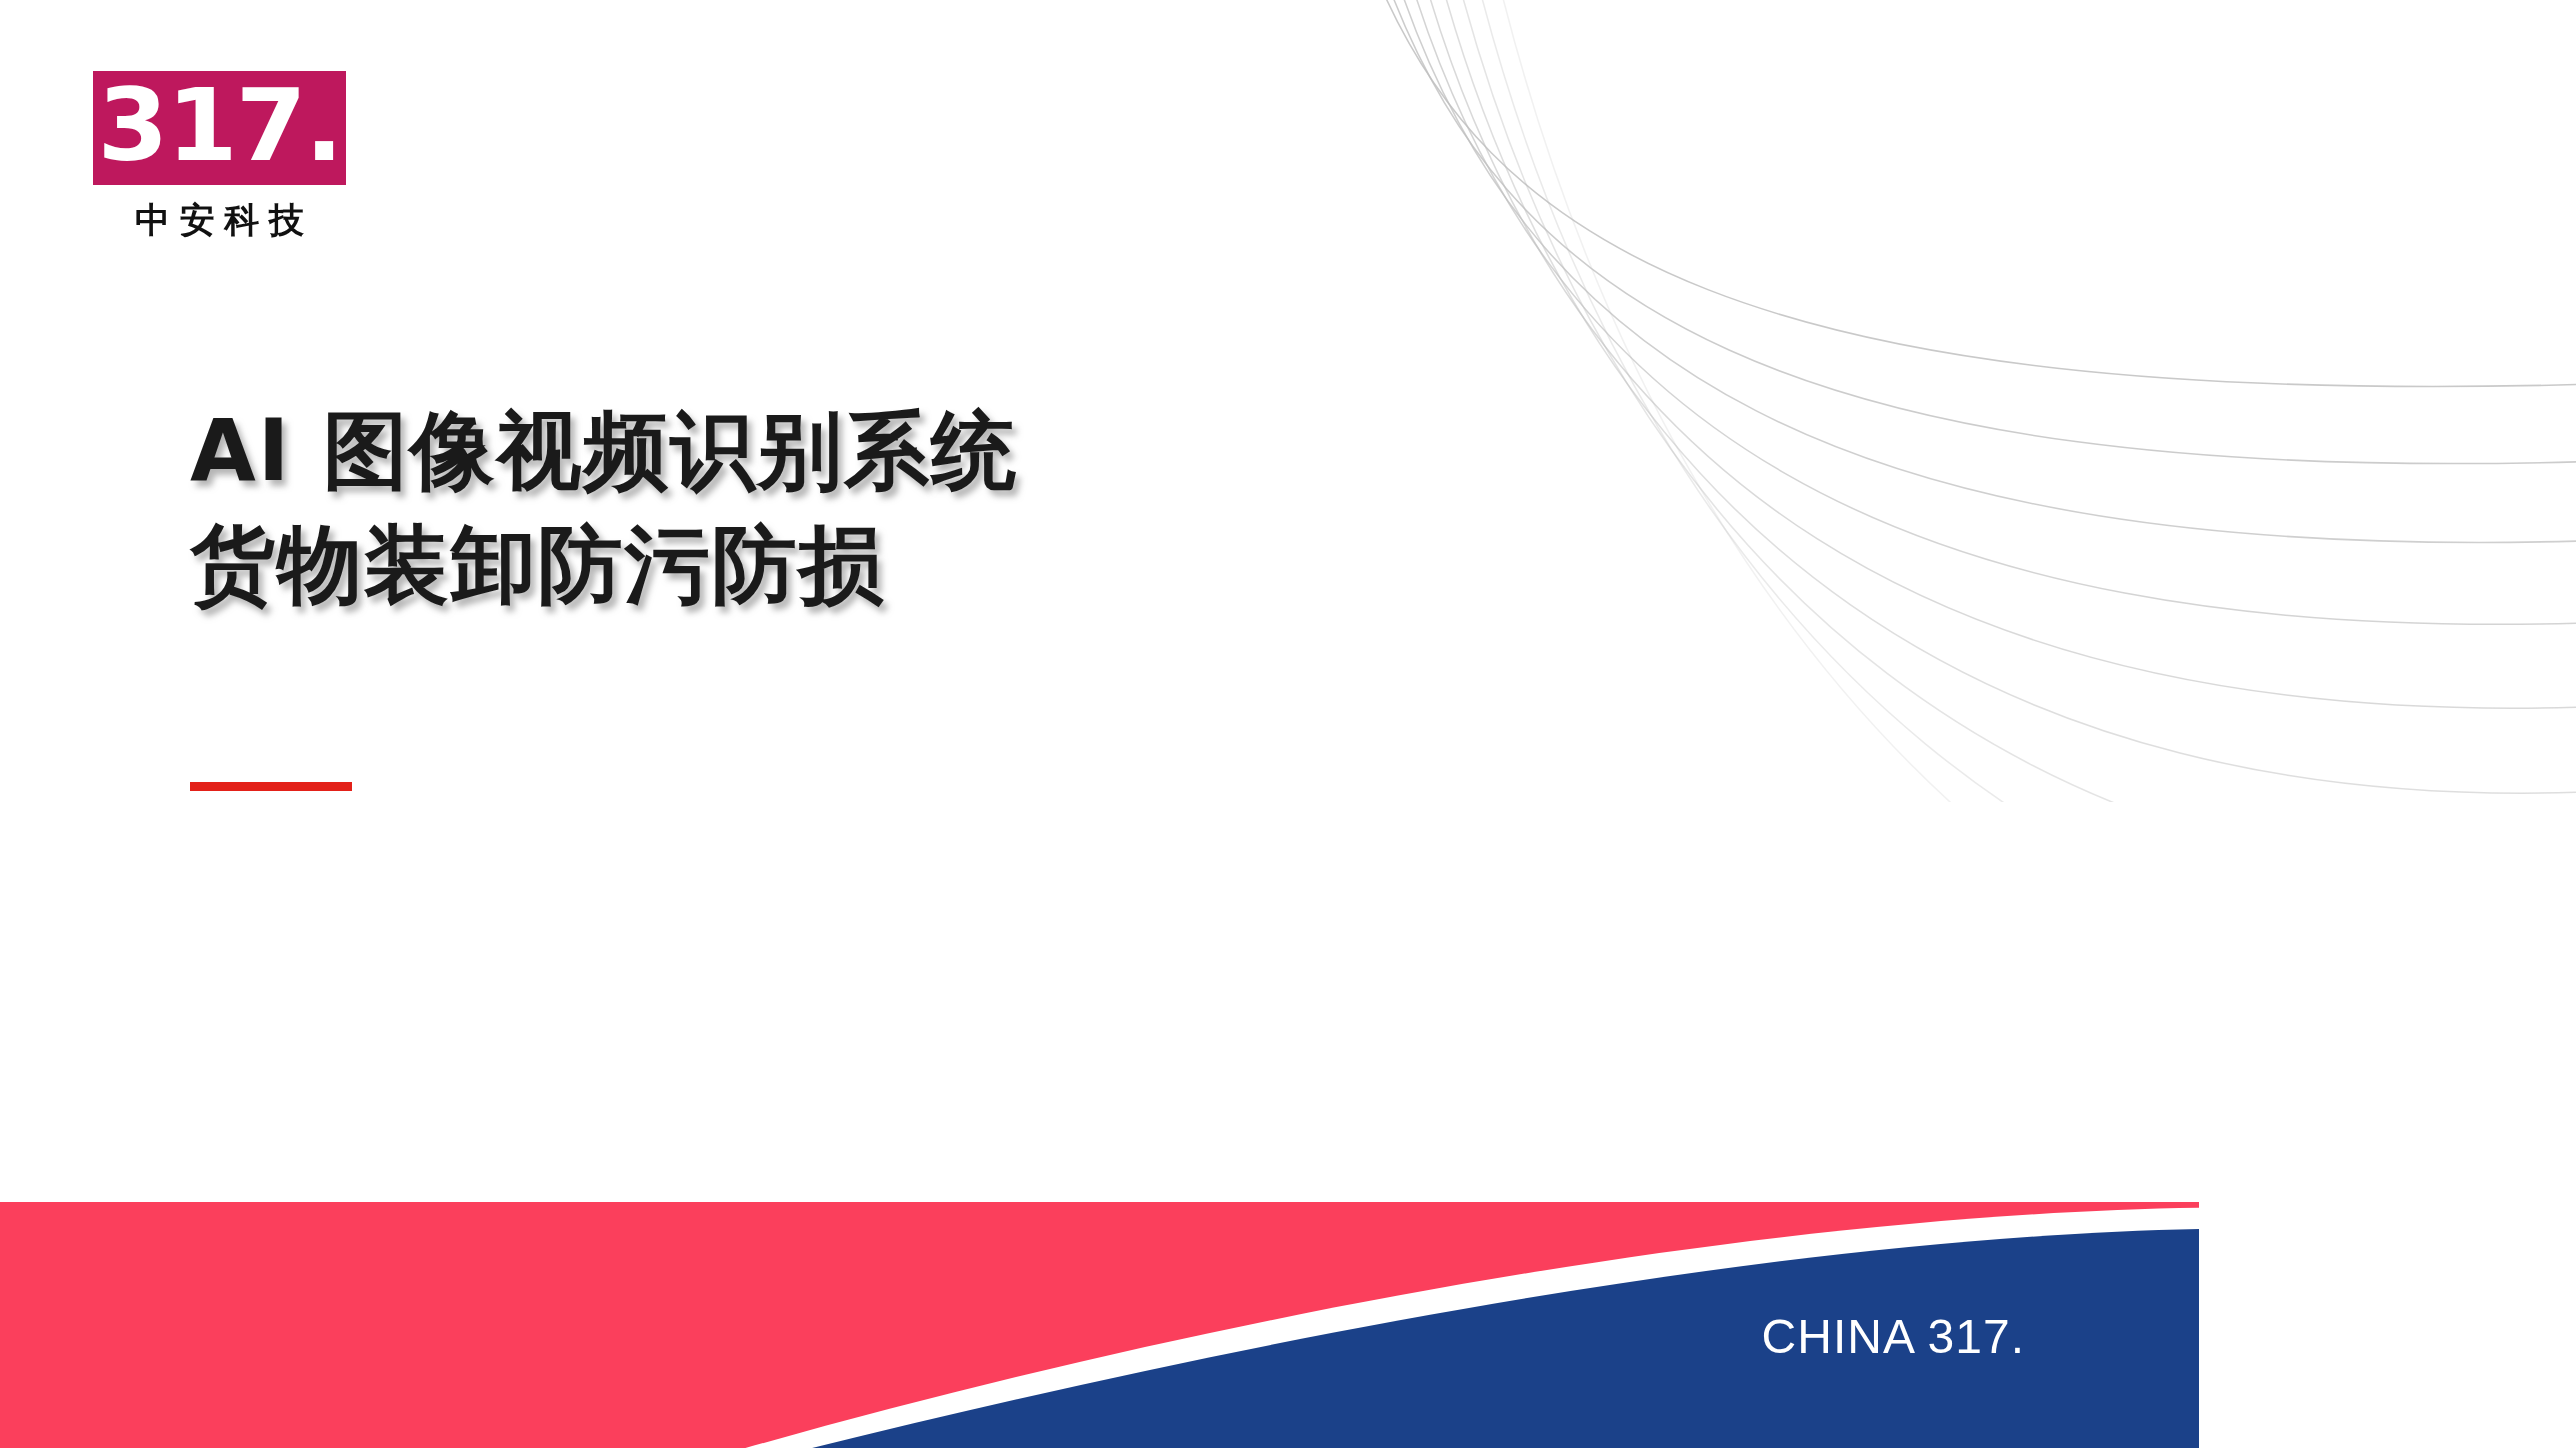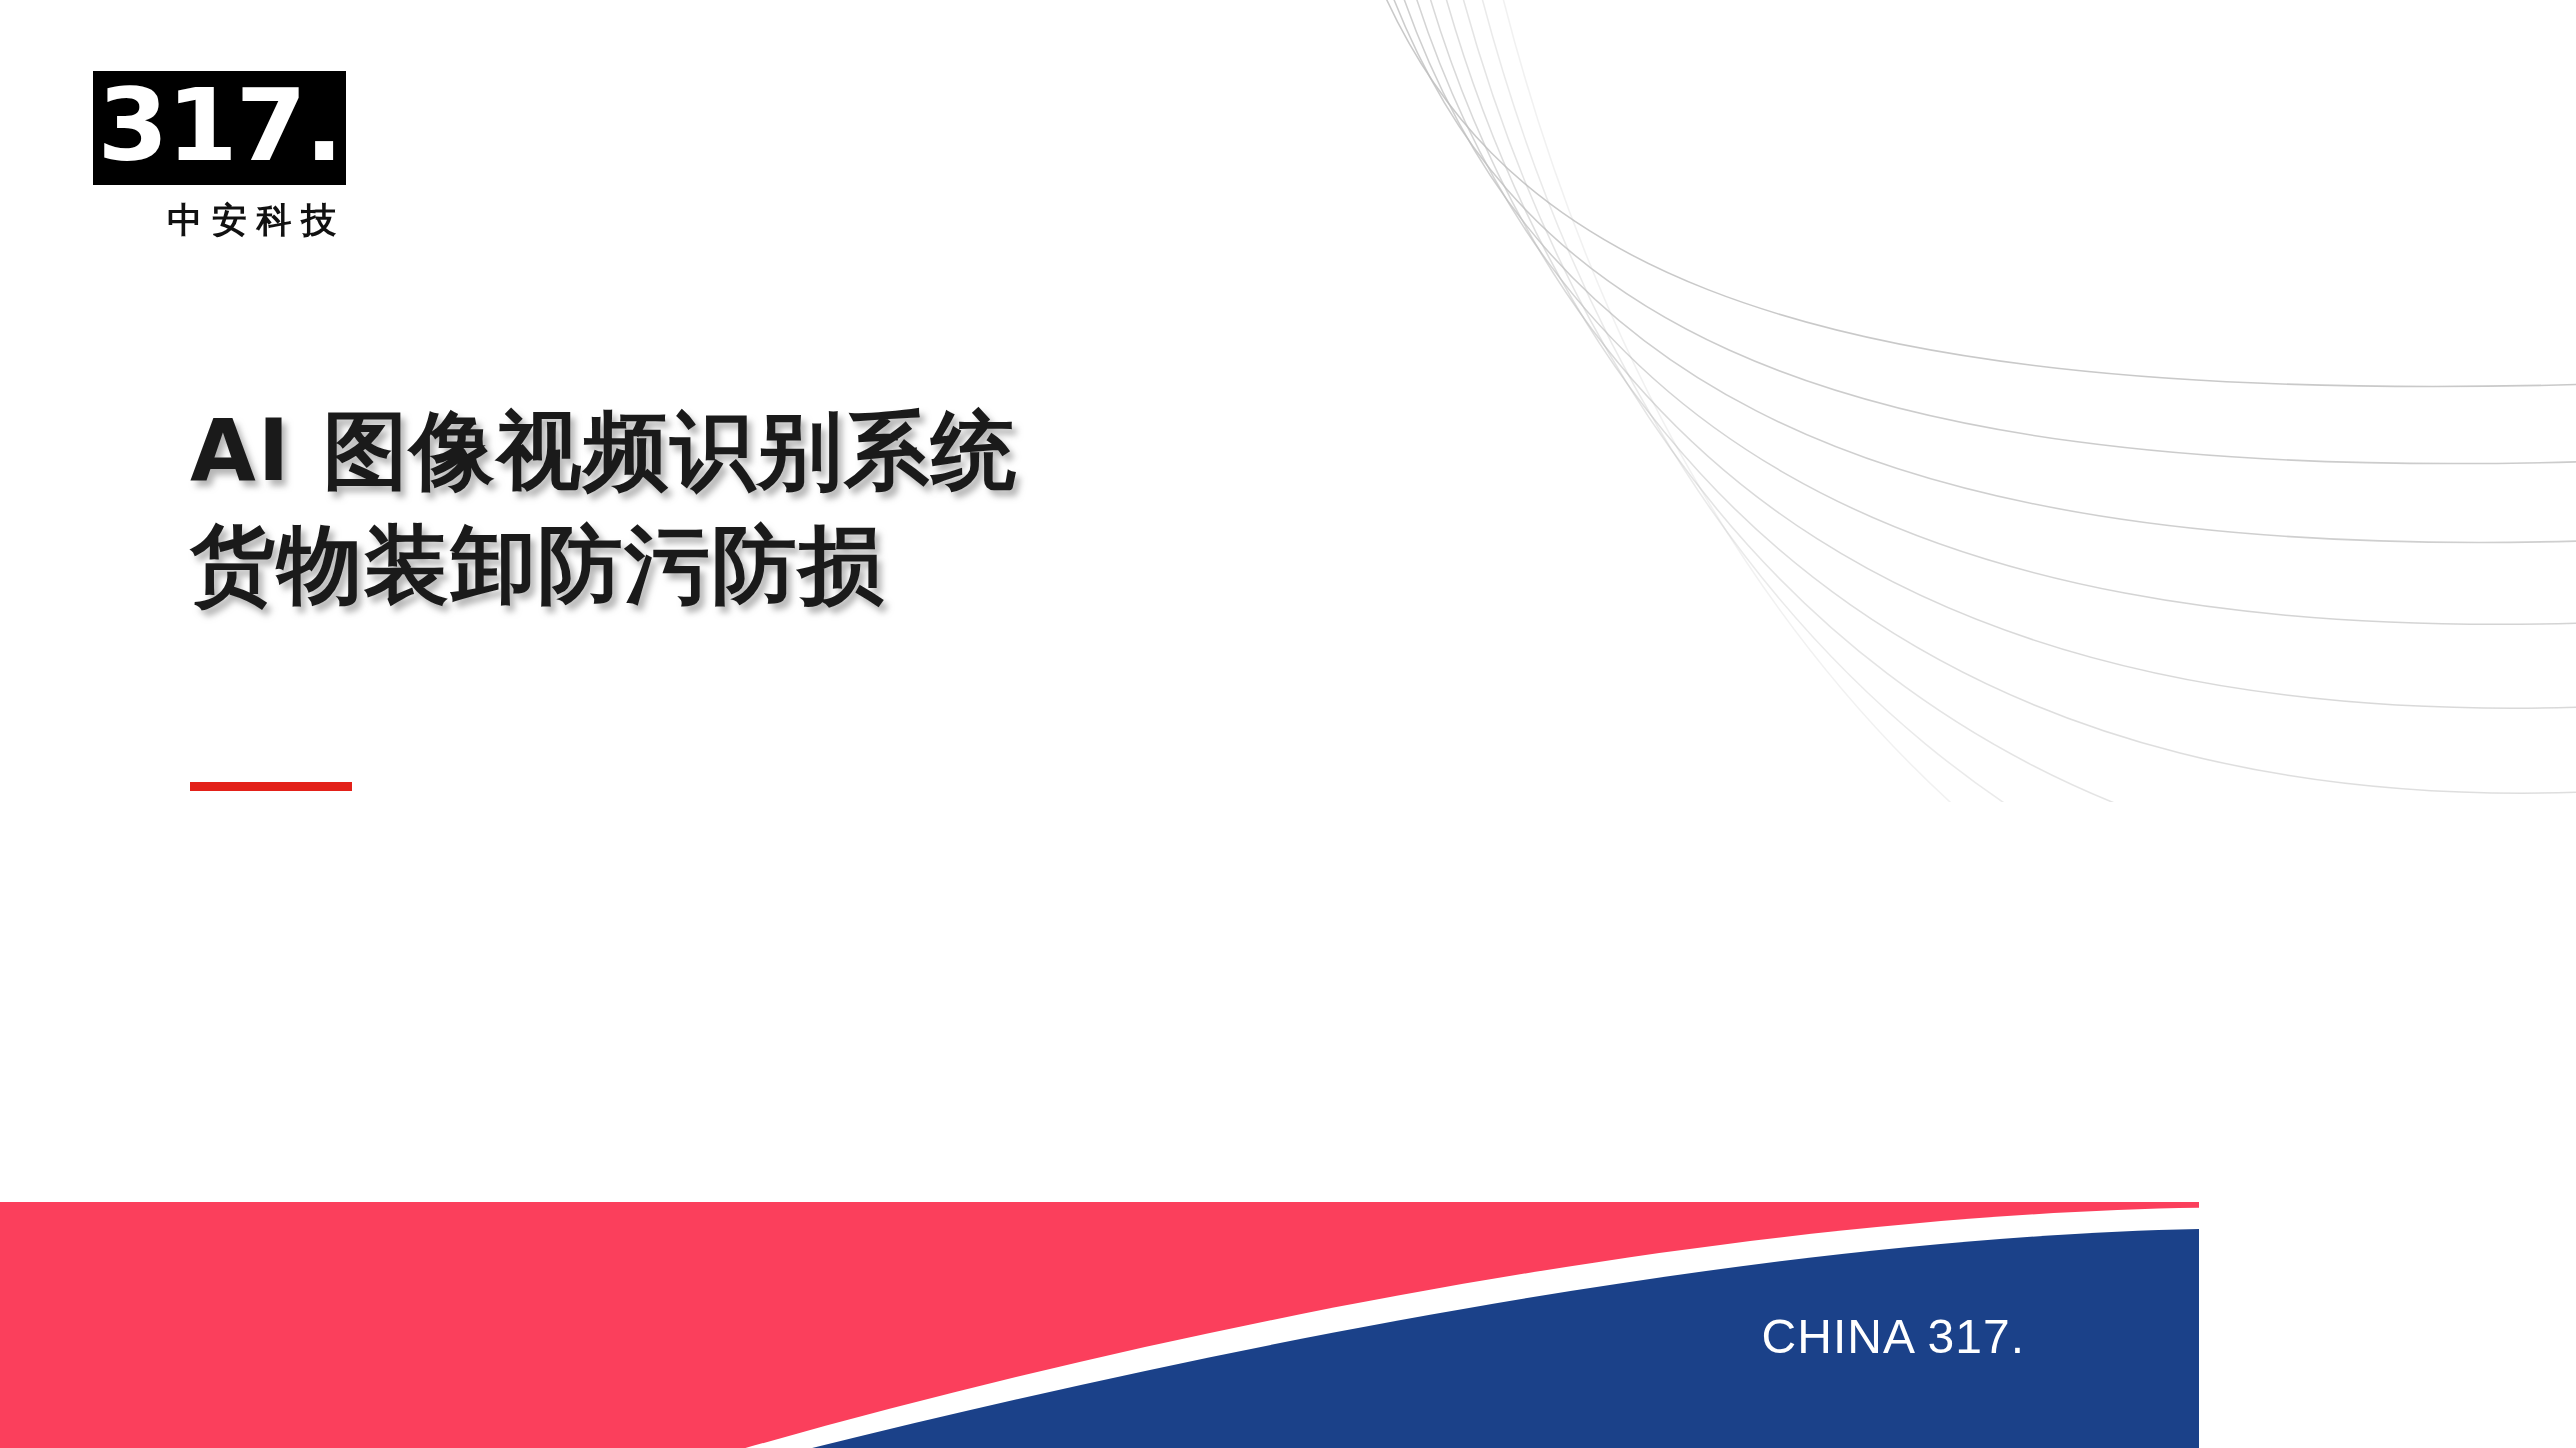--- a/index.html
+++ b/index.html
@@ -34,39 +34,39 @@
   
   .logo {
     position: absolute;
     left: 93px;
     top: 71px;
     width: 253px;
   }
   .logo-mark {
     width: 253px;
     height: 114px;
-    background: #000000;
+    background: #be185d;
     display: flex;
     align-items: center;
     justify-content: center;
     box-sizing: border-box;
   }
   .logo-mark-text {
     color: #ffffff;
     font-family: "DejaVu Sans", "Liberation Sans", sans-serif;
     font-weight: bold;
     font-size: 100px;
     line-height: 100px;
     letter-spacing: -1.9px;
     transform: scaleX(1.02);
     margin-top: -3.9px;
   }
   .logo-sub {
     margin-top: 15.5px;
-    text-align: right;
+    text-align: center;
     color: #111111;
     font-family: "DejaVu Sans", "Liberation Sans", sans-serif;
     font-weight: bold;
     font-size: 35px;
     line-height: 39px;
     letter-spacing: 9.7px;
     text-indent: 9.7px;
   }
 
   

